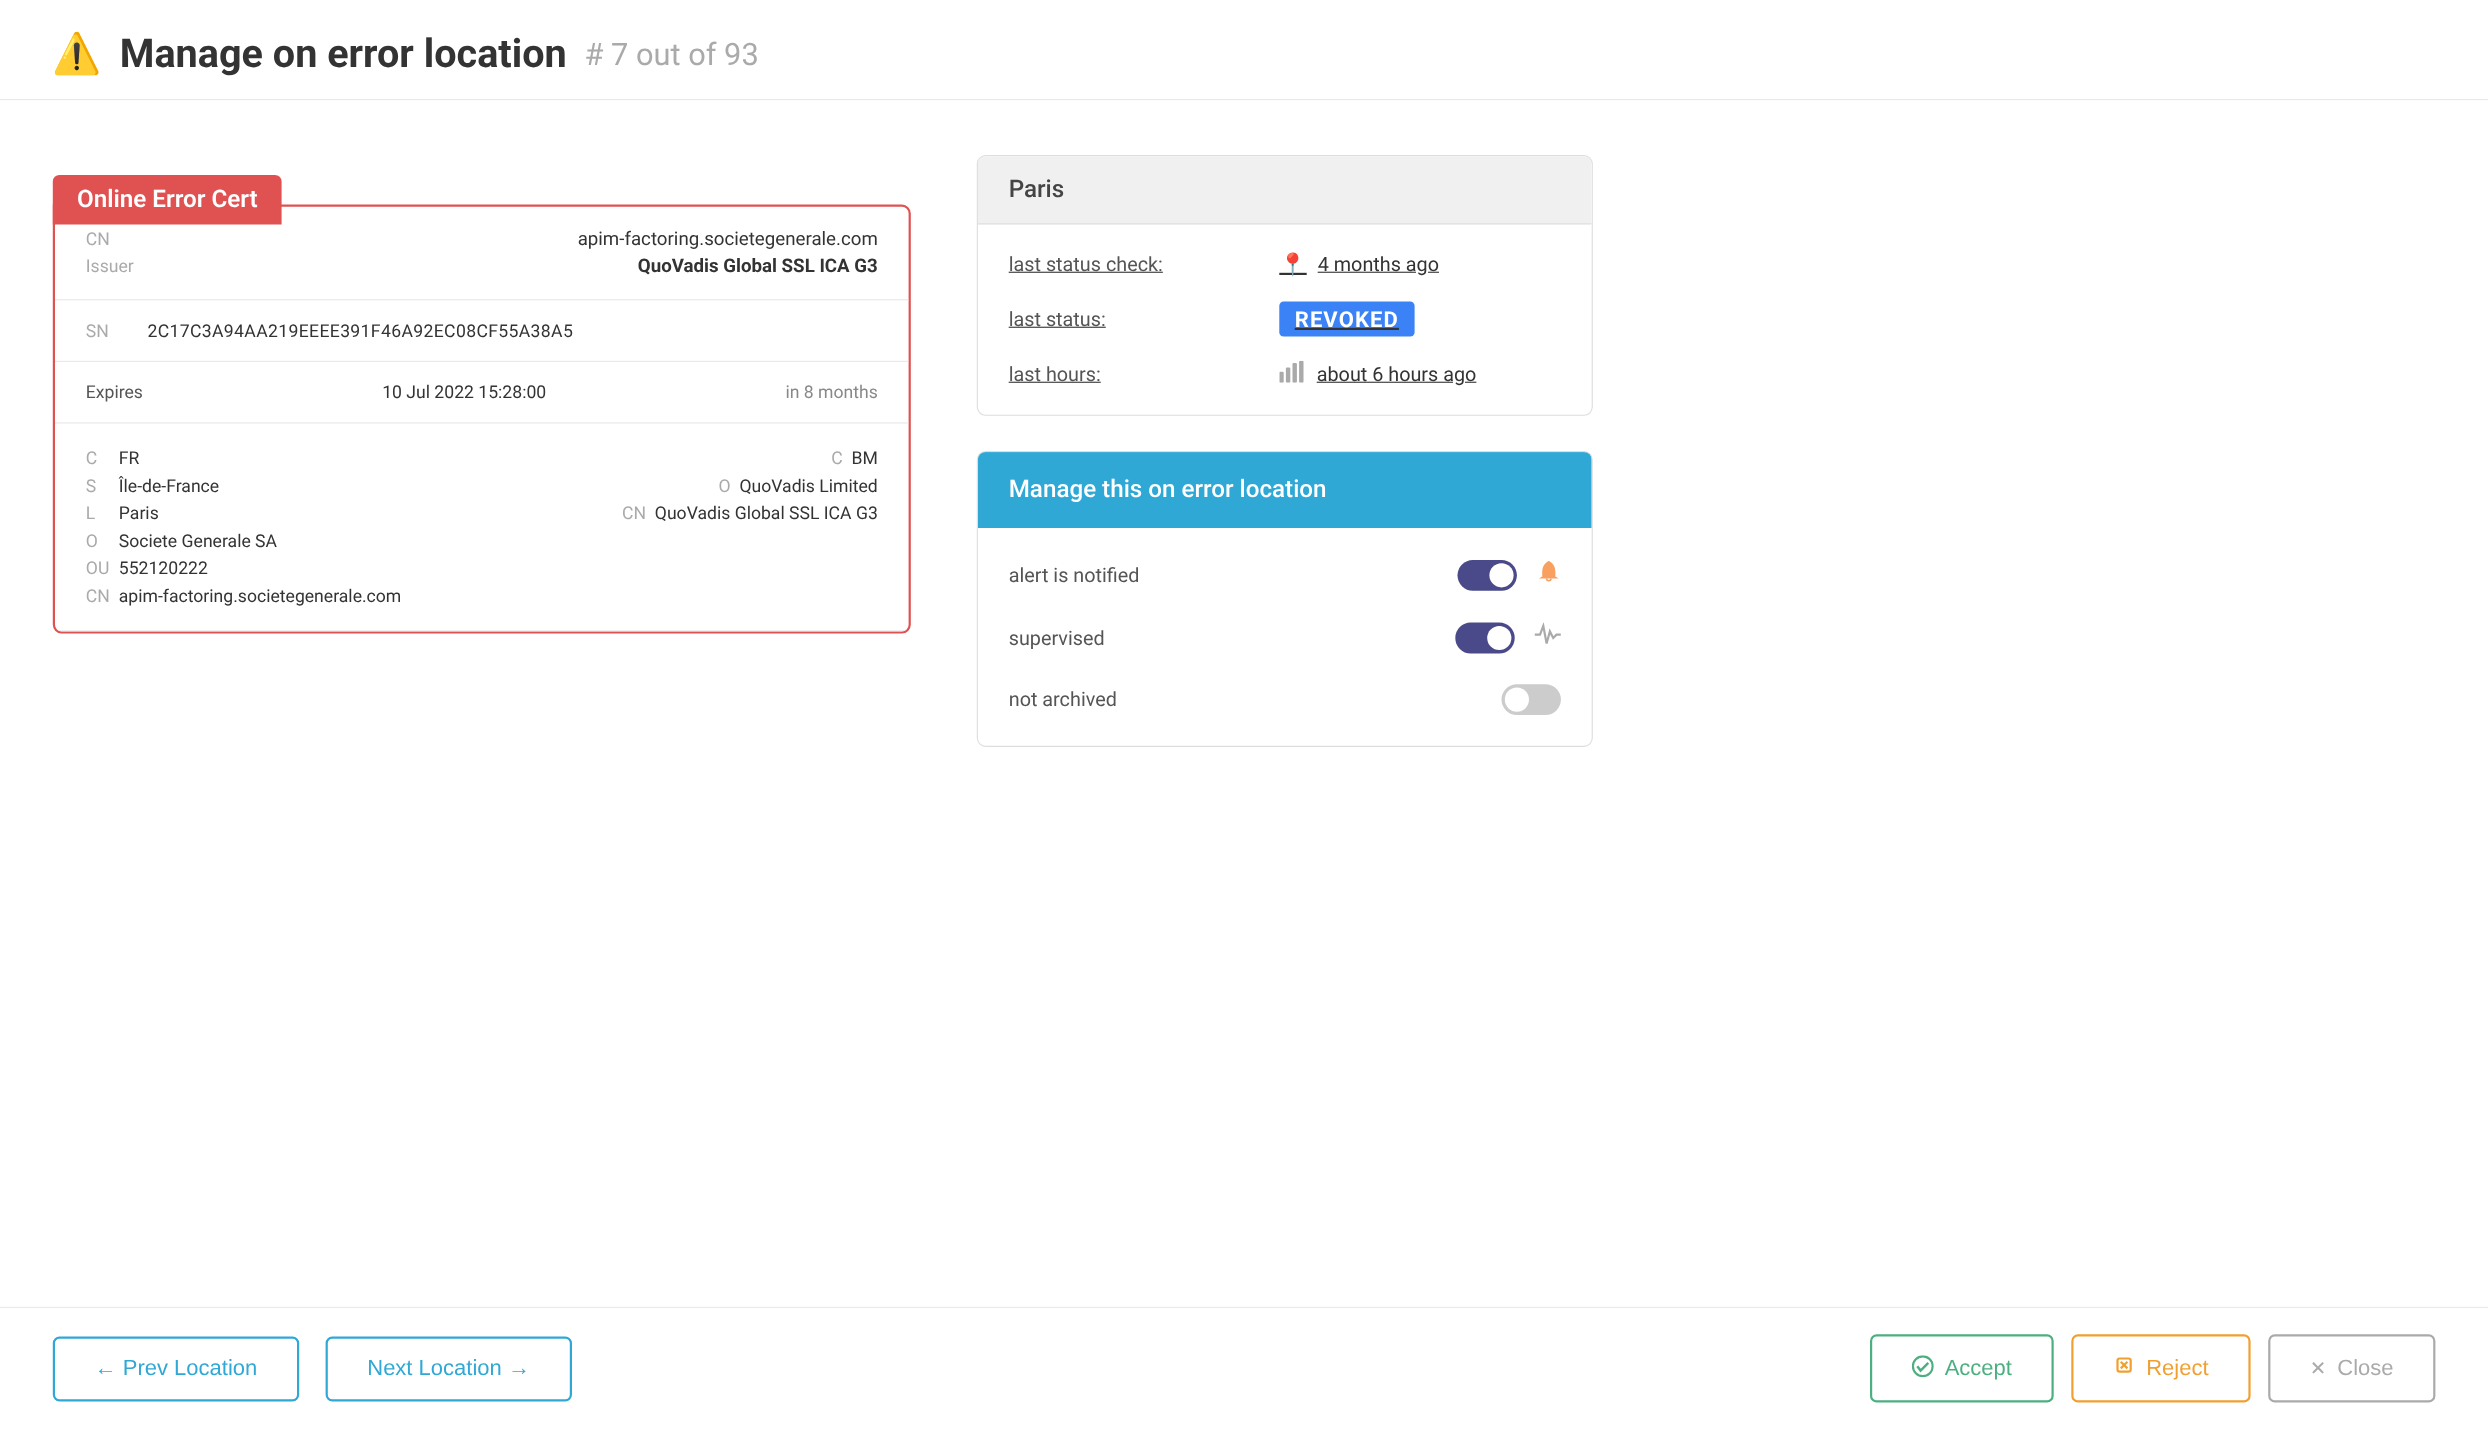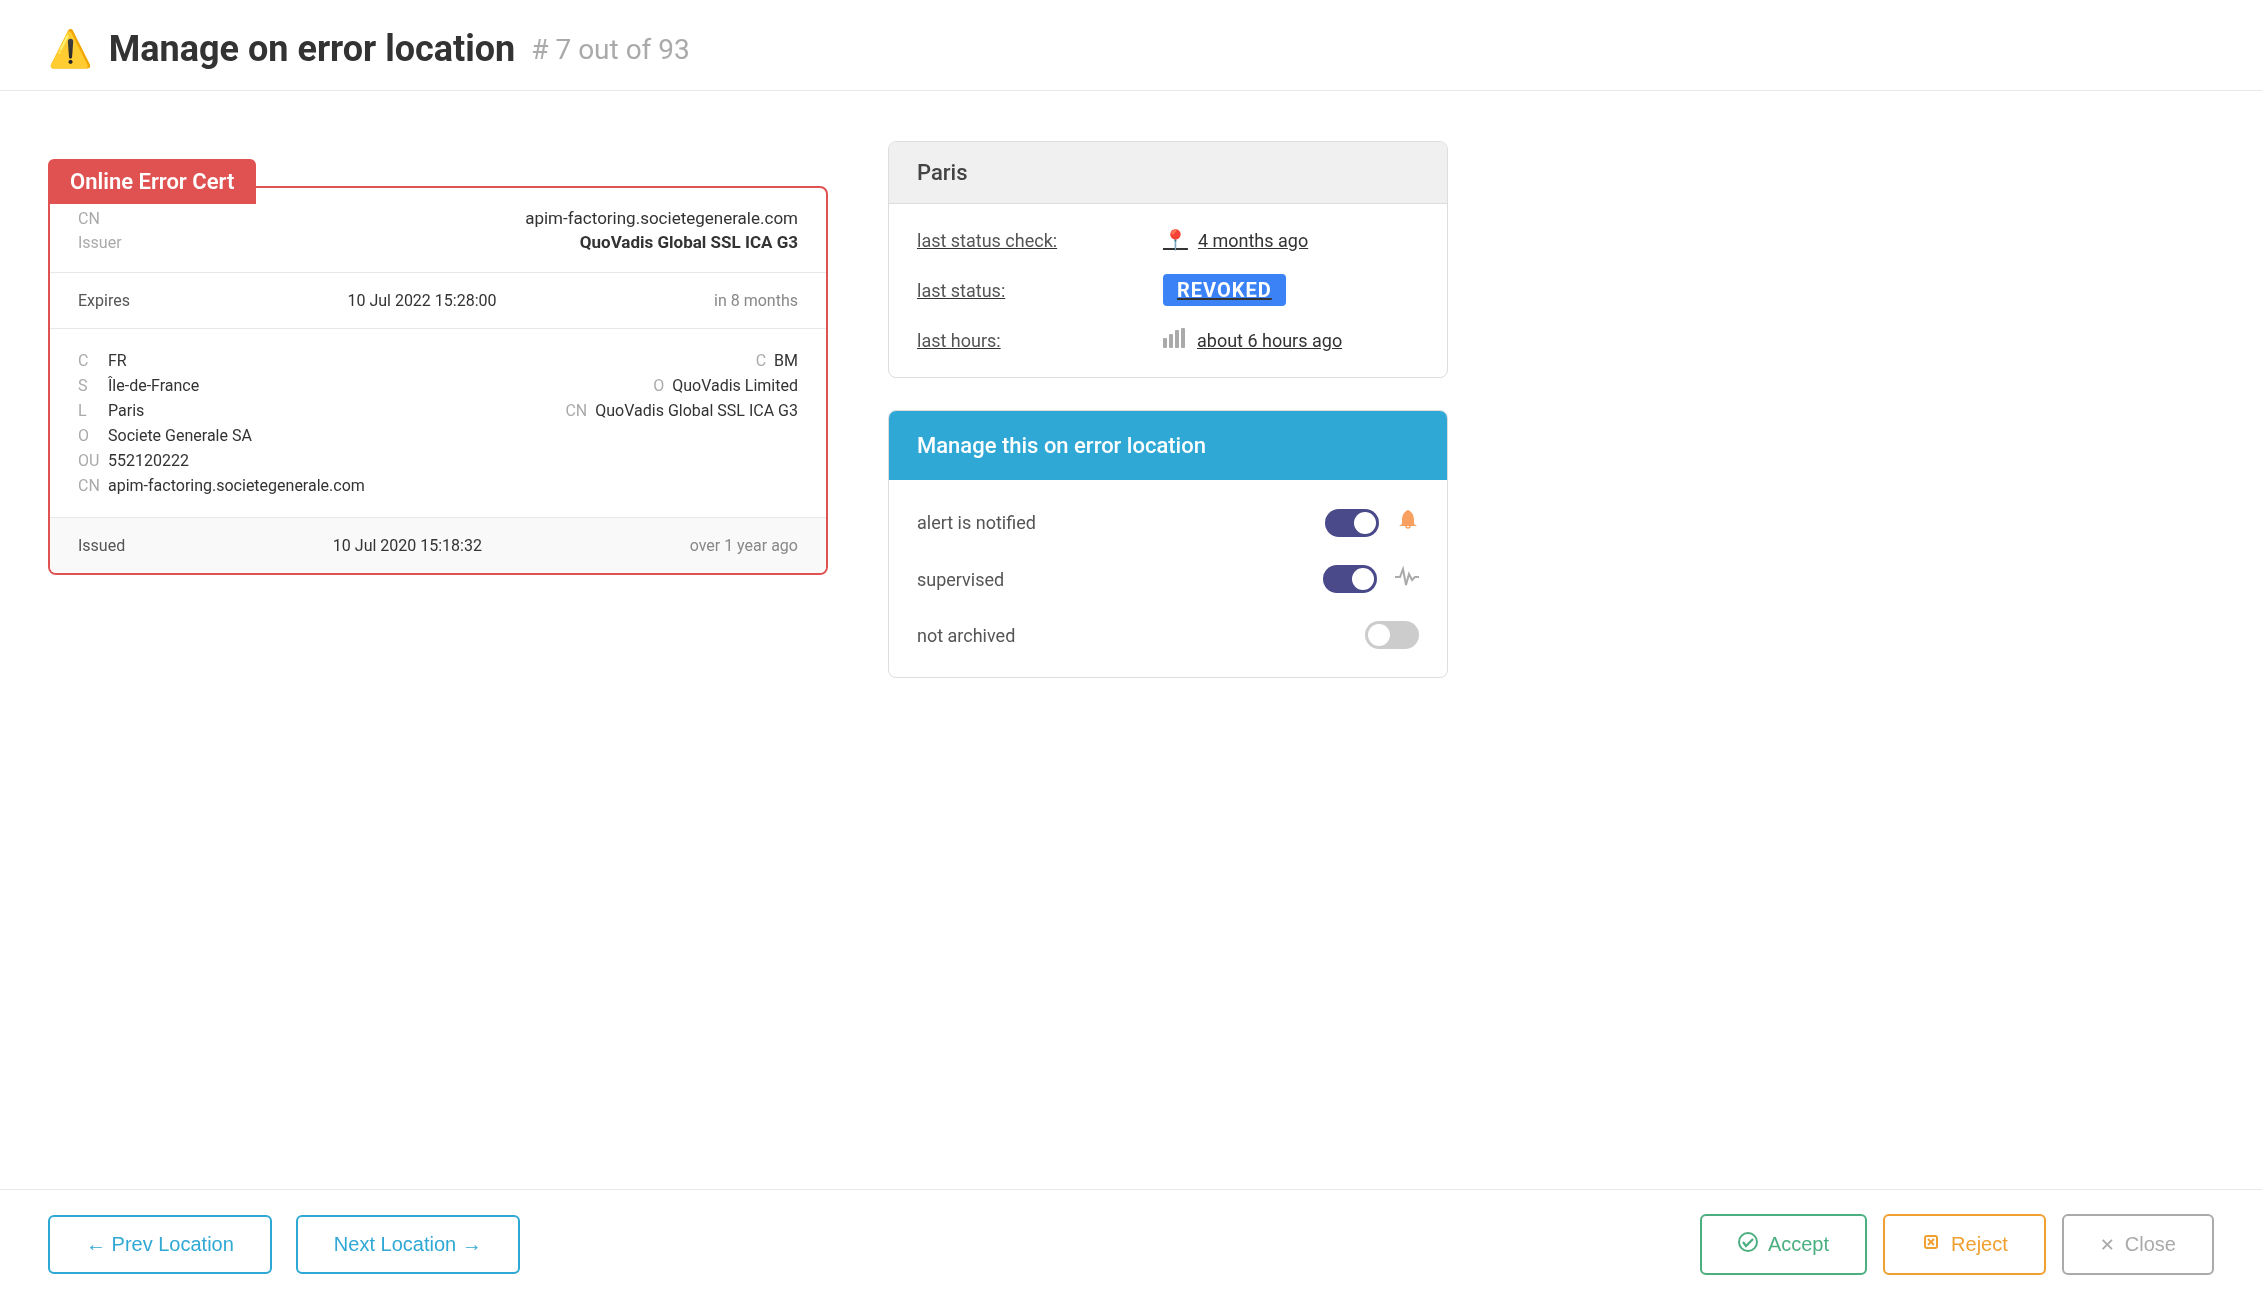--- a/index.html
+++ b/index.html
@@ -398,20 +398,24 @@
           <div class="cert-row">
             <span class="cert-key">CN</span>
             <span class="cert-value">apim-factoring.societegenerale.com</span>
           </div>
           <div class="cert-row">
             <span class="cert-key">Issuer</span>
             <span class="cert-value bold">QuoVadis Global SSL ICA G3</span>
           </div>
         </div>
 
+        <div class="cert-sn-section">
+          <span class="cert-sn-key">SN</span>
+          <span class="cert-sn-value">2C17C3A94AA219EEEE391F46A92EC08CF55A38A5</span>
+        </div>
 
         <div class="cert-expires-section">
           <span class="cert-expires-key">Expires</span>
           <span class="cert-expires-date">10 Jul 2022 15:28:00</span>
           <span class="cert-expires-ago muted">in 8 months</span>
         </div>
 
         <div class="cert-subject-section">
           <div class="cert-subject-left">
             <div class="cert-subject-row">
@@ -448,25 +452,20 @@
               <span class="cert-subject-key">O</span>
               <span class="cert-subject-val">QuoVadis Limited</span>
             </div>
             <div class="cert-subject-row" style="justify-content: flex-end;">
               <span class="cert-subject-key">CN</span>
               <span class="cert-subject-val">QuoVadis Global SSL ICA G3</span>
             </div>
           </div>
         </div>
 
-        <div class="cert-issued-section">
-          <span class="cert-issued-key">Issued</span>
-          <span class="cert-issued-date">10 Jul 2020 15:18:32</span>
-          <span class="cert-issued-ago">over 1 year ago</span>
-        </div>
       </div>
     </div>
 
     <div class="right-panel">
 
       <div class="status-card">
         <div class="status-card-header">Paris</div>
         <div class="status-card-body">
 
           <div class="status-row">

